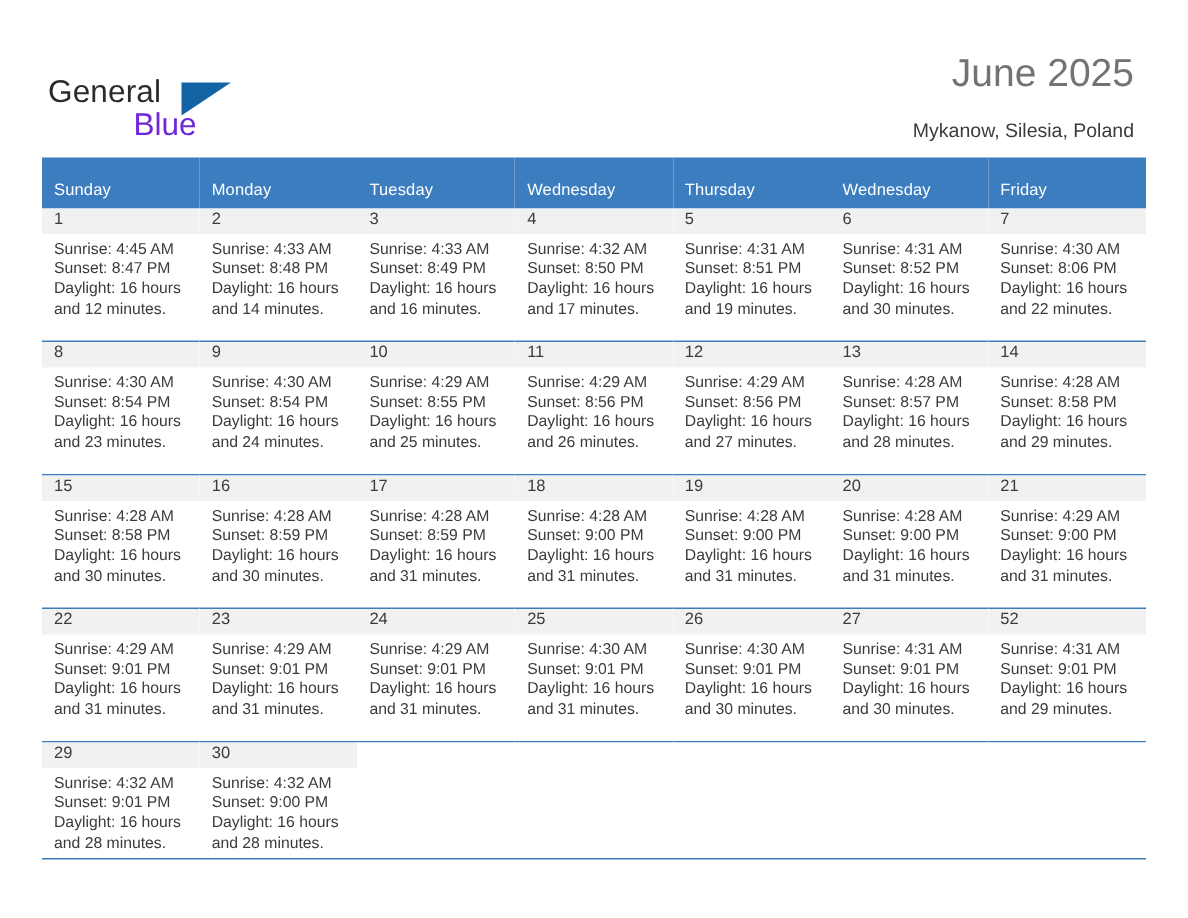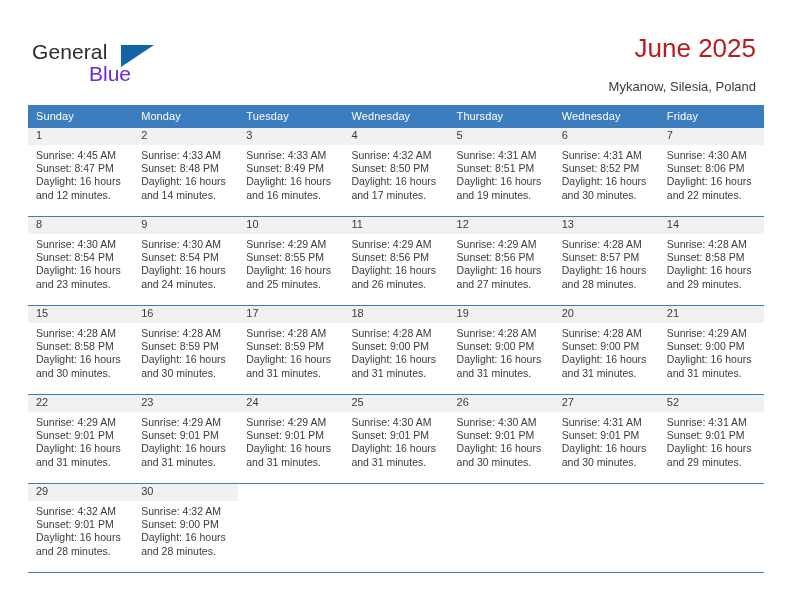--- a/index.html
+++ b/index.html
@@ -25,21 +25,21 @@
   .top-band {
     position: absolute;
     left: 0;
     top: 0;
     width: 792px;
     height: 100px;
   }
   .brand {
     position: absolute;
     left: 32px;
-    top: 40px;
+    top: 50px;
     width: 130px;
     height: 46px;
   }
   .brand-general {
     position: absolute;
     left: 0;
     top: 0;
     font-size: 21px;
     letter-spacing: 0.1px;
     color: #2b2b2b;
@@ -60,21 +60,21 @@
     top: 22px;
     font-size: 21px;
     color: #6d28d9;
     font-family: "Liberation Sans", sans-serif;
   }
   .title {
     position: absolute;
     right: 36px;
     top: 33px;
     font-size: 26px;
-    color: #b91c1c;
+    color: #737373;
     text-align: right;
     white-space: nowrap;
     font-weight: normal;
     margin-left: 46px;
   }
   .subtitle {
     position: absolute;
     right: 36px;
     top: 79px;
     font-size: 13px;
@@ -92,21 +92,21 @@
     width: 736px;
     border-collapse: collapse;
     table-layout: fixed;
   }
   .calendar th {
     background: #3b7dbf;
     color: #ffffff;
     font-size: 11px;
     font-weight: normal;
     text-align: left;
-    padding: 5px 0 5px 8px;
+    padding: 16px 0 5px 8px;
     height: 11px;
     border: none;
     letter-spacing: 0.1px;
   }
   .calendar td {
     vertical-align: top;
     padding: 0;
     border: none;
     width: 105.14px;
   }

